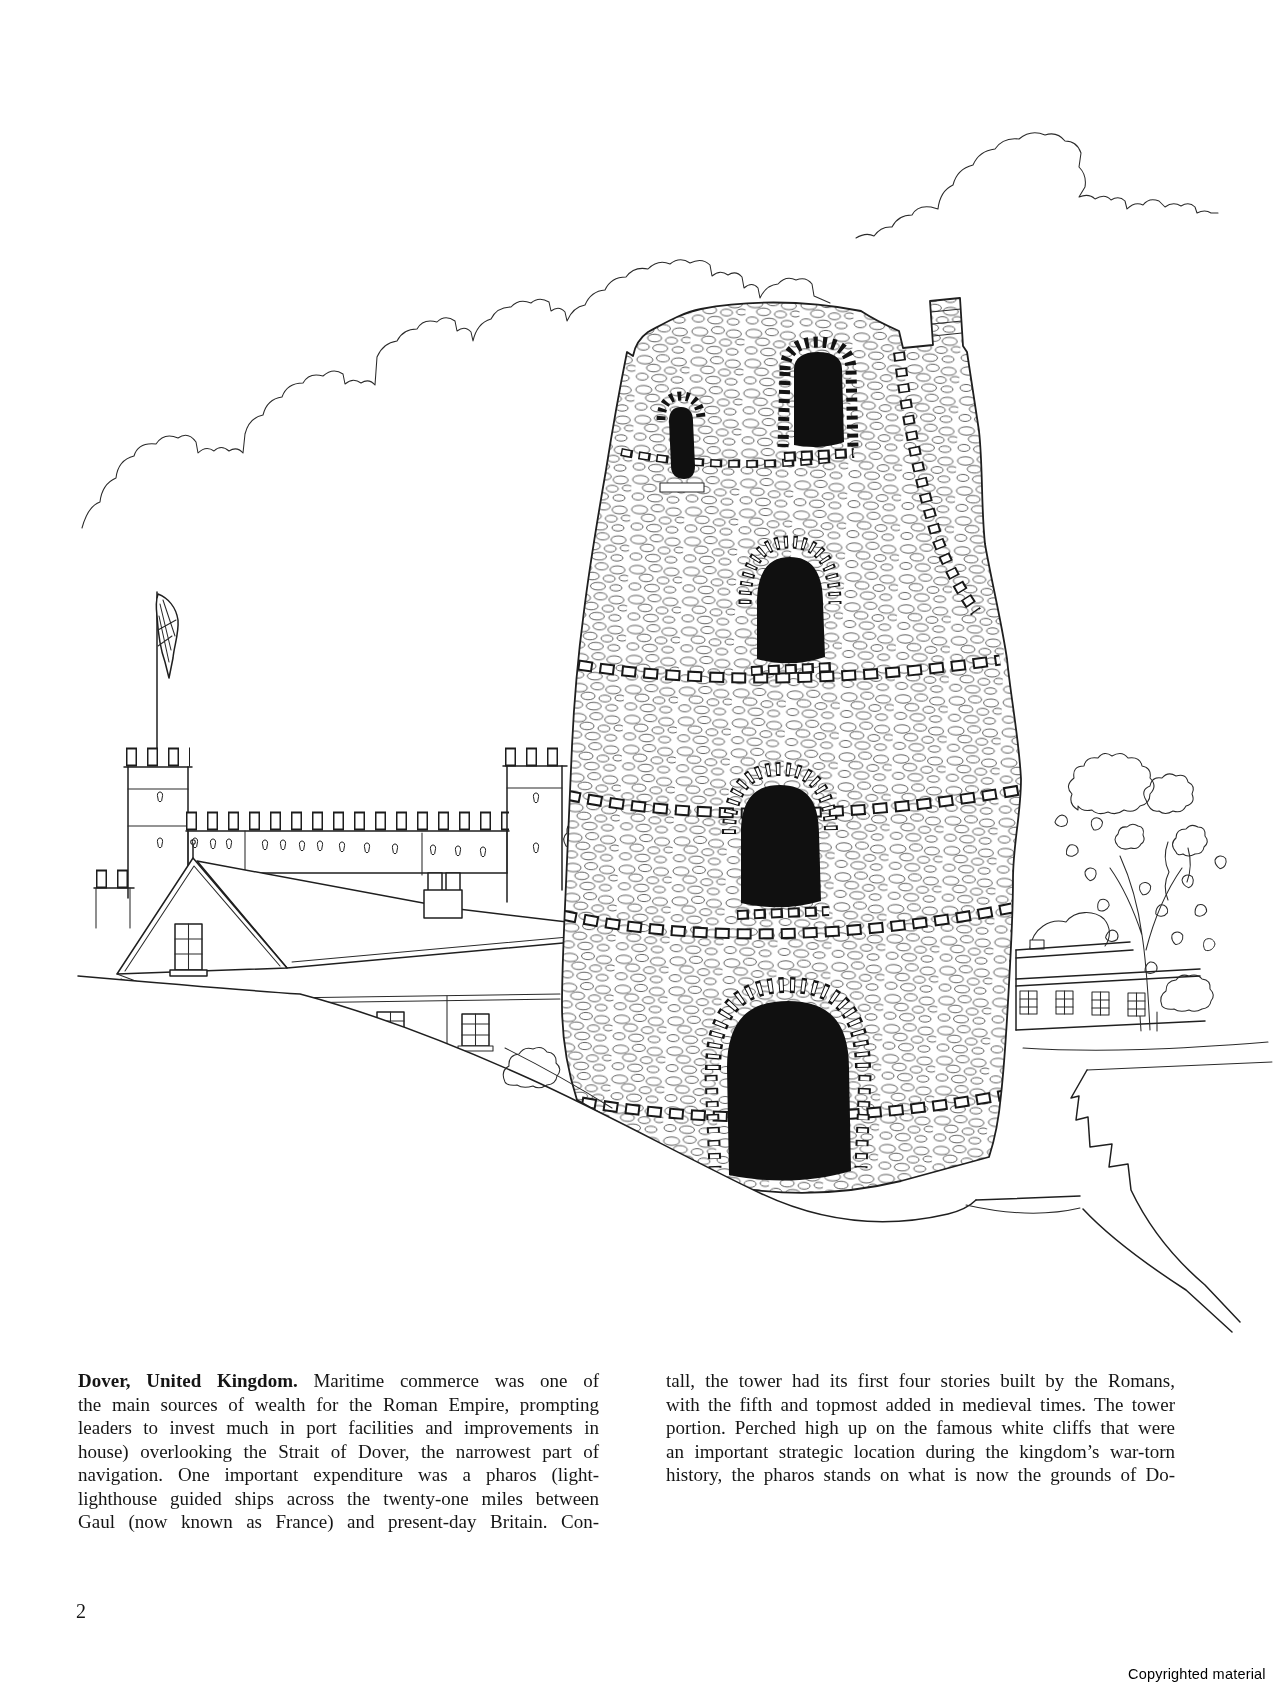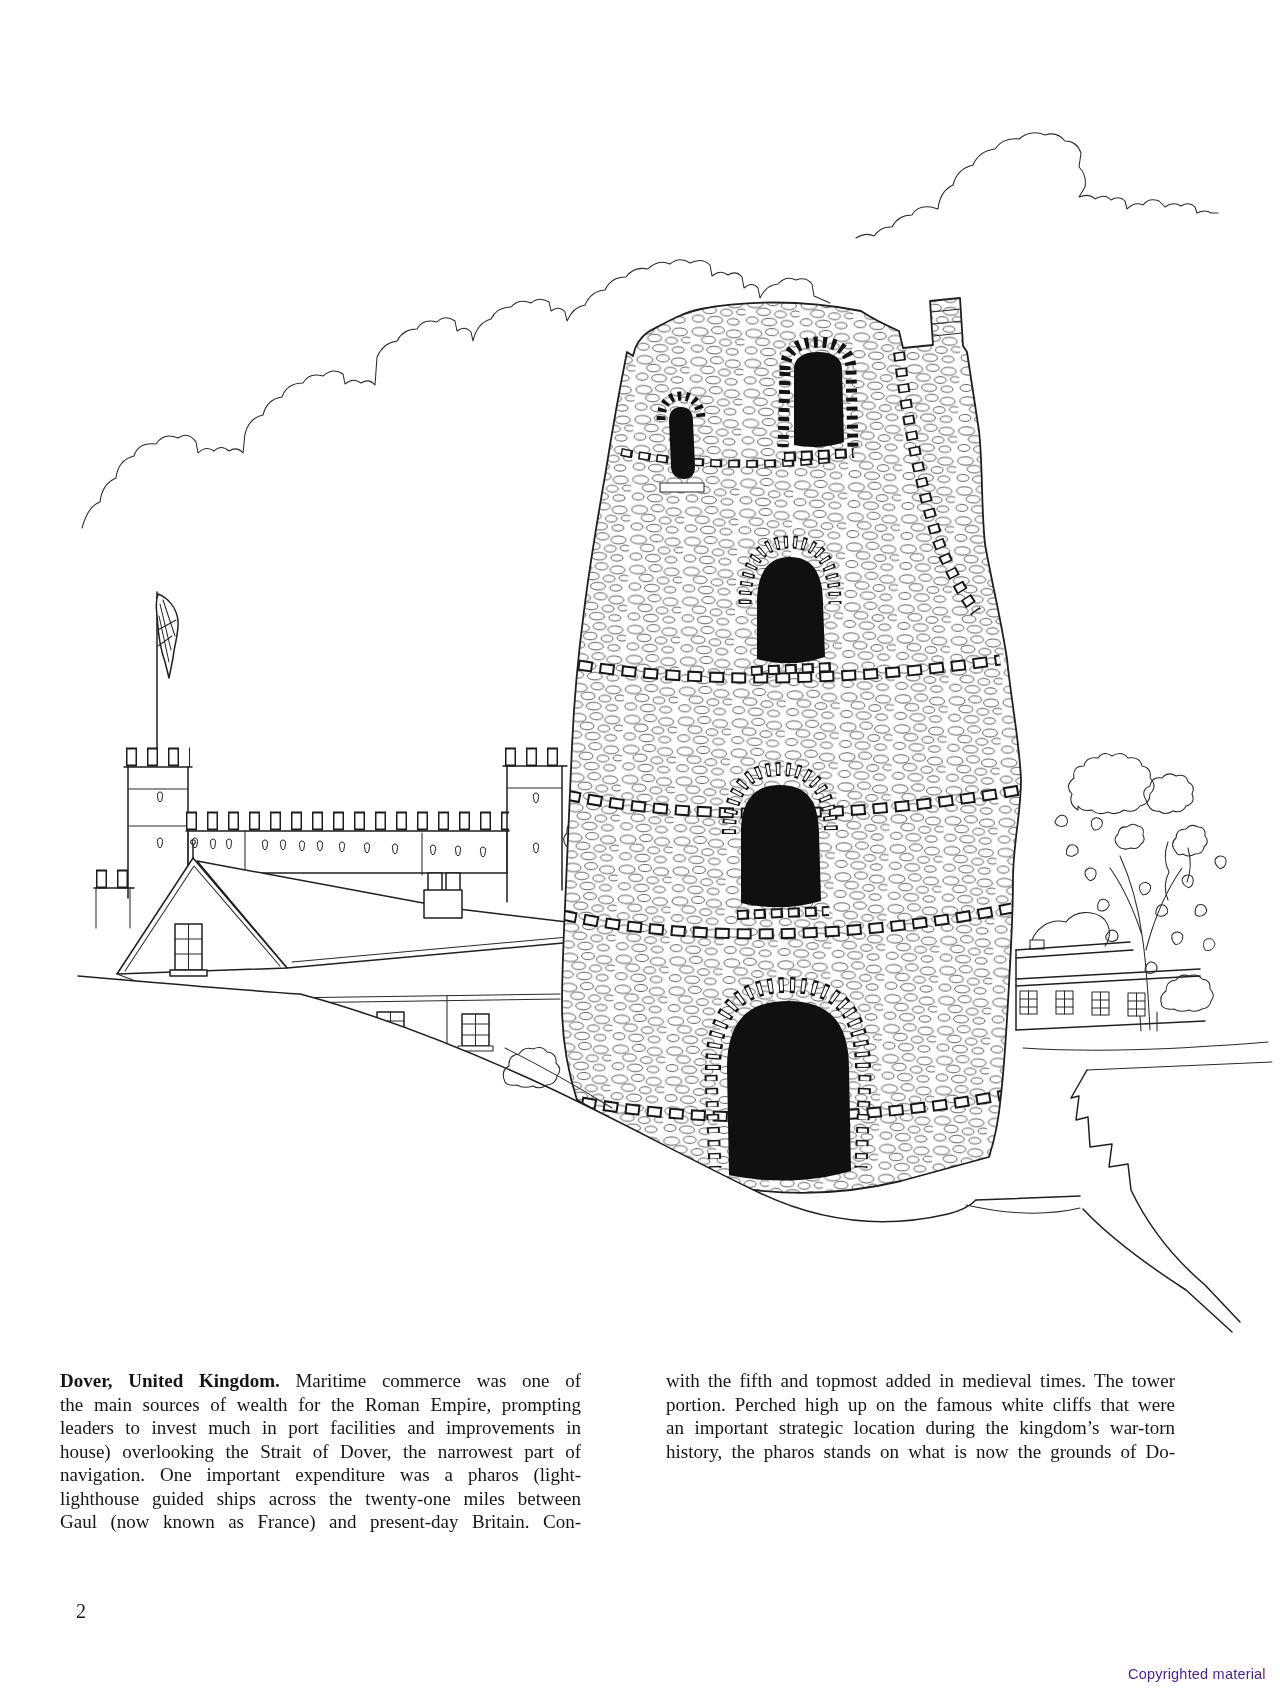--- a/index.html
+++ b/index.html
@@ -16,26 +16,26 @@
   .band-w{stroke:#fff;stroke-width:7;stroke-dasharray:11 11;stroke-dashoffset:-2;fill:none;}
   .merl-b{stroke:#1c1c1c;stroke-width:19;stroke-dasharray:11 10;fill:none;}
   .merl-w{stroke:#fff;stroke-width:15;stroke-dasharray:8 13;stroke-dashoffset:-1.5;fill:none;}
   .chain-b{stroke:#181818;stroke-width:12;stroke-dasharray:9 7;fill:none;}
   .chain-w{stroke:#fff;stroke-width:8;stroke-dasharray:6 10;stroke-dashoffset:-1.5;fill:none;}
   .vouss{stroke:#141414;fill:none;}
   .vouss-w{stroke:#fff;fill:none;}
   
   .col{position:absolute;top:1369px;font-size:19px;line-height:23.5px;}
   .col .tline{text-align:justify;text-align-last:justify;-moz-text-align-last:justify;white-space:normal;}
-  .col-left{left:60px;width:521px;}
+  .col-left{left:78px;width:521px;}
   .col-right{left:666px;width:509px;}
   .lead{font-weight:bold;}
   .pagenum{position:absolute;left:76px;top:1600px;font-size:20px;}
   .watermark{position:absolute;left:1128px;top:1666px;font-family:"Liberation Sans","DejaVu Sans",sans-serif;
-             font-size:14.5px;color:#4c1d95;letter-spacing:.2px;}
+             font-size:14.5px;color:#000000;letter-spacing:.2px;}
 </style>
 </head>
 <body>
 
 <div class="page">
 
   <svg class="art" viewBox="0 0 1280 1340" xmlns="http://www.w3.org/2000/svg">
     <defs>
       <pattern id="stones" width="54" height="30" patternUnits="userSpaceOnUse" patternTransform="rotate(2)">
         <g stroke="#4d4d4d" stroke-width="0.9" fill="none">
@@ -299,20 +299,21 @@
     <div class="tline"><span class="lead">Dover, United Kingdom.</span><span> Maritime commerce was one of</span></div>
     <div class="tline">the main sources of wealth for the Roman Empire, prompting</div>
     <div class="tline">leaders to invest much in port facilities and improvements in</div>
     <div class="tline">house) overlooking the Strait of Dover, the narrowest part of</div>
     <div class="tline">navigation. One important expenditure was a pharos (light-</div>
     <div class="tline">lighthouse guided ships across the twenty-one miles between</div>
     <div class="tline">Gaul (now known as France) and present-day Britain. Con-</div>
   </div>
 
   <div class="col col-right">
+    <div class="tline">tall, the tower had its first four stories built by the Romans,</div>
     <div class="tline">with the fifth and topmost added in medieval times. The tower</div>
     <div class="tline">portion. Perched high up on the famous white cliffs that were</div>
     <div class="tline">an important strategic location during the kingdom’s war-torn</div>
     <div class="tline">history, the pharos stands on what is now the grounds of Do-</div>
   </div>
 
   <div class="pagenum">2</div>
   <div class="watermark">Copyrighted material</div>
 </div>
 

